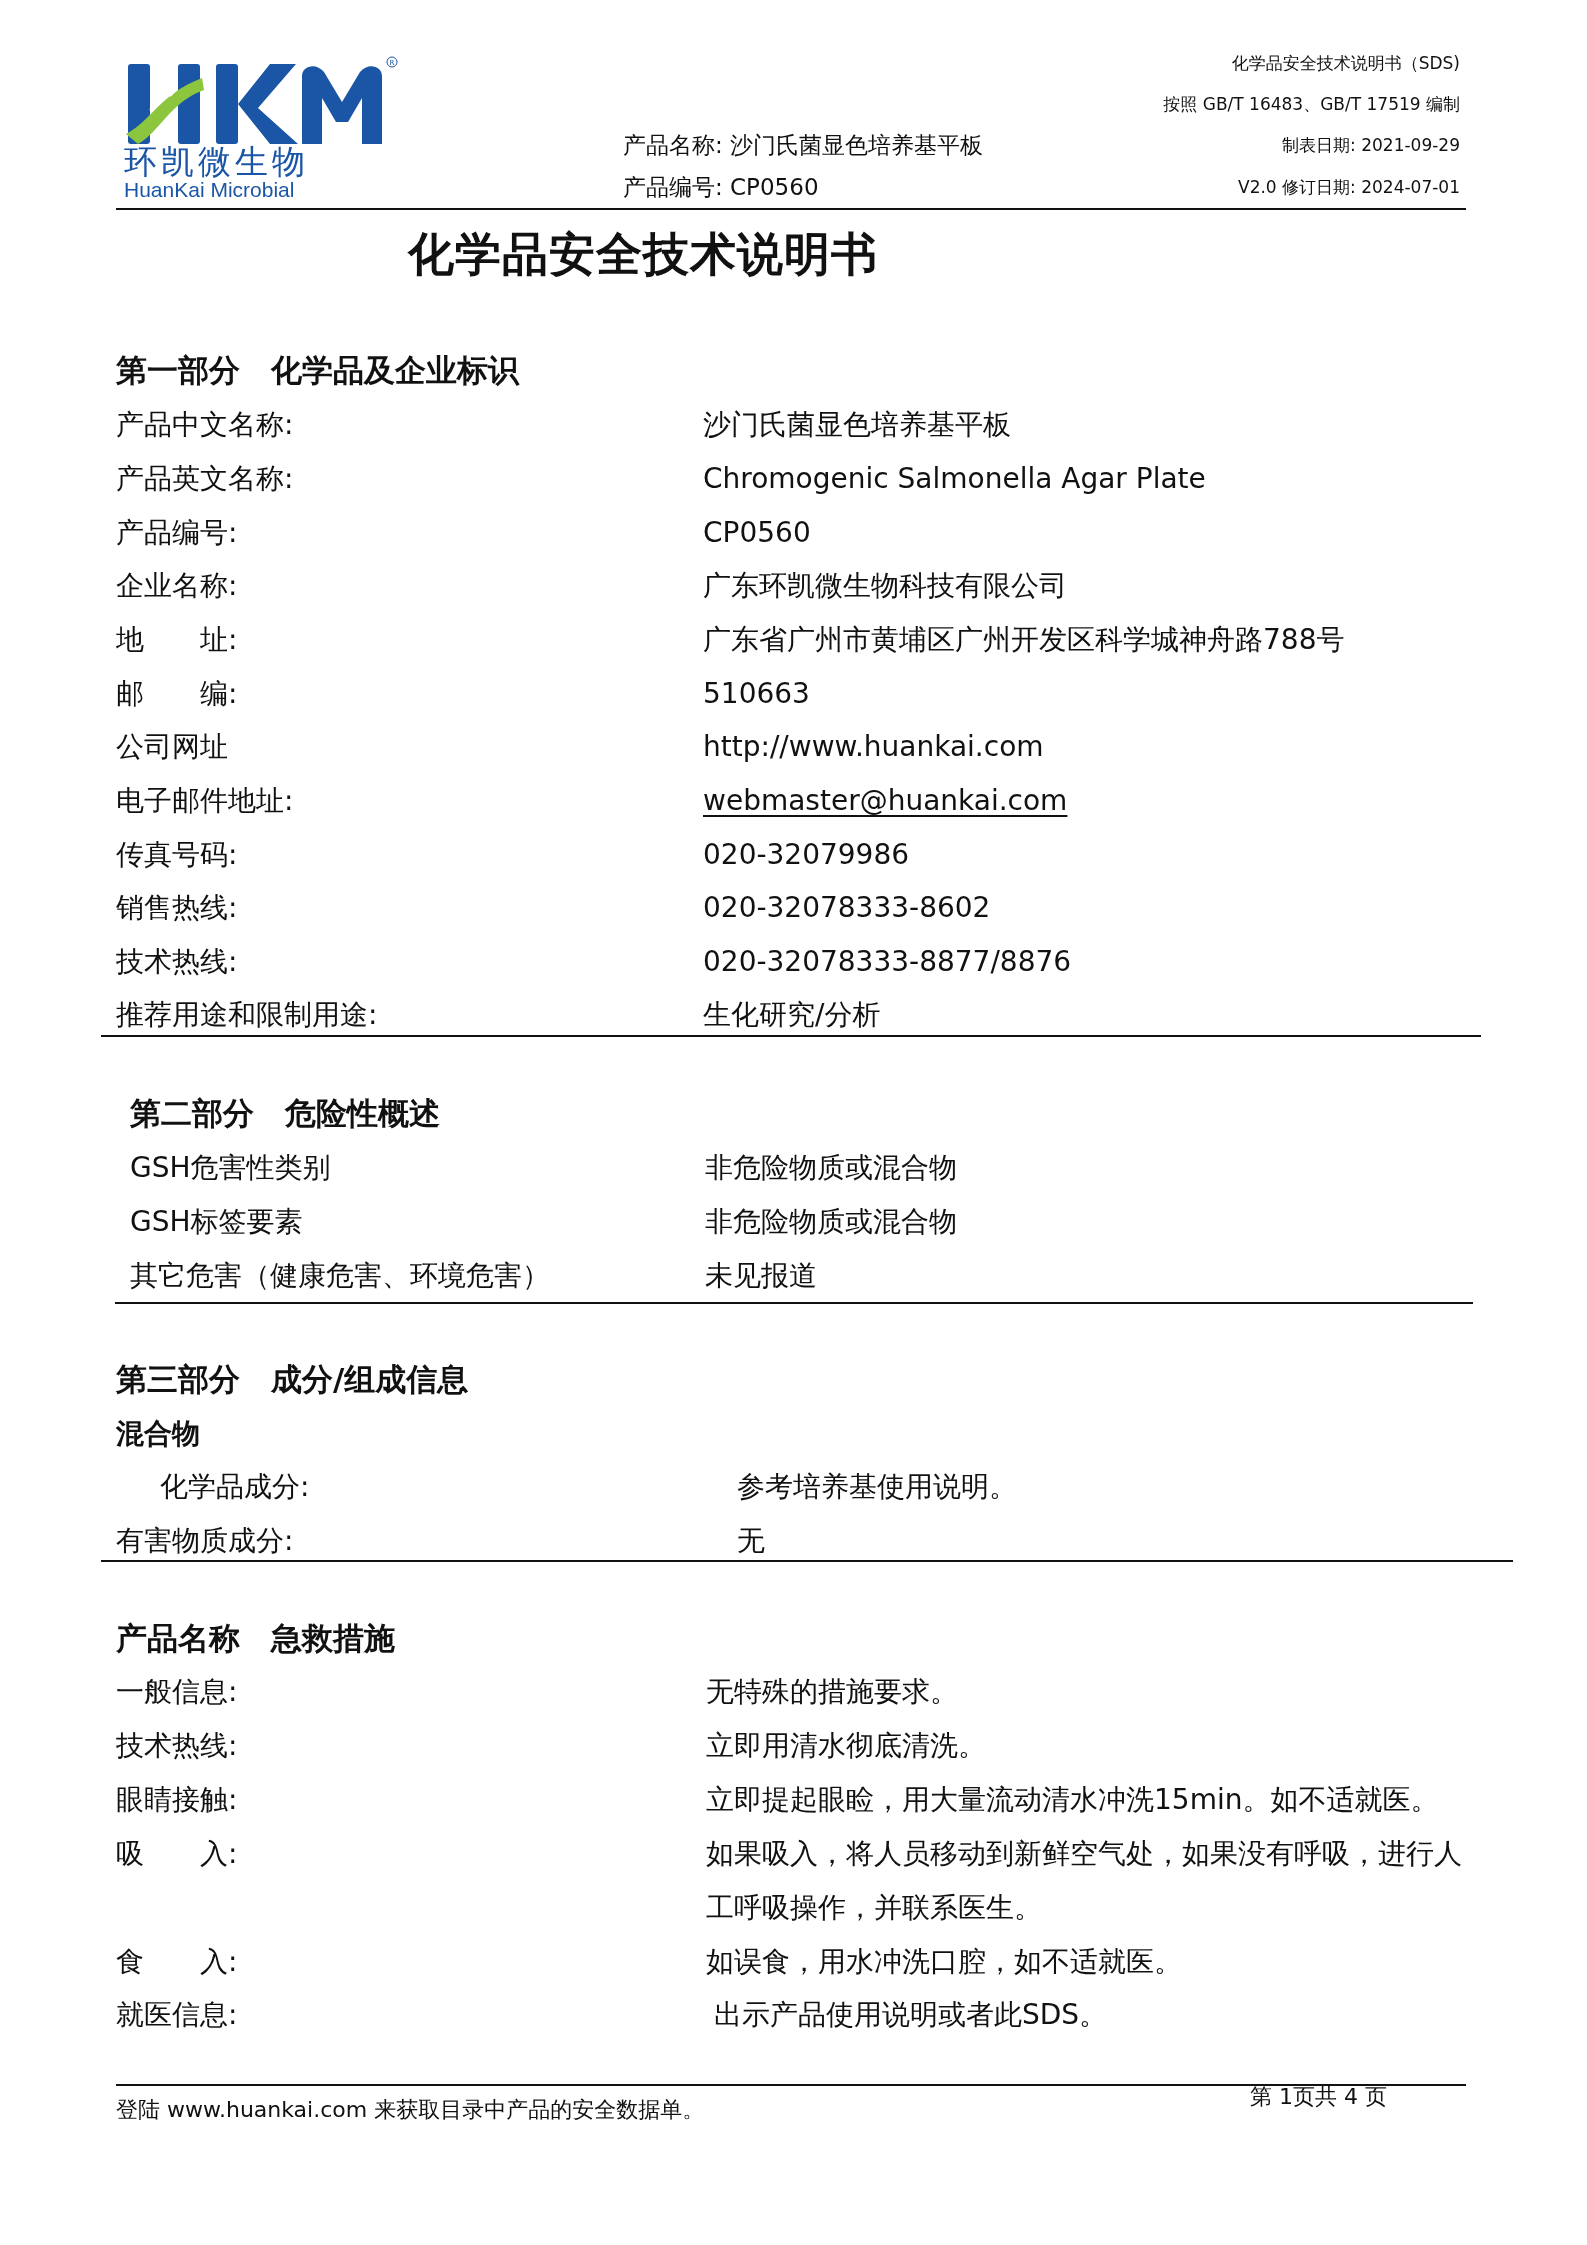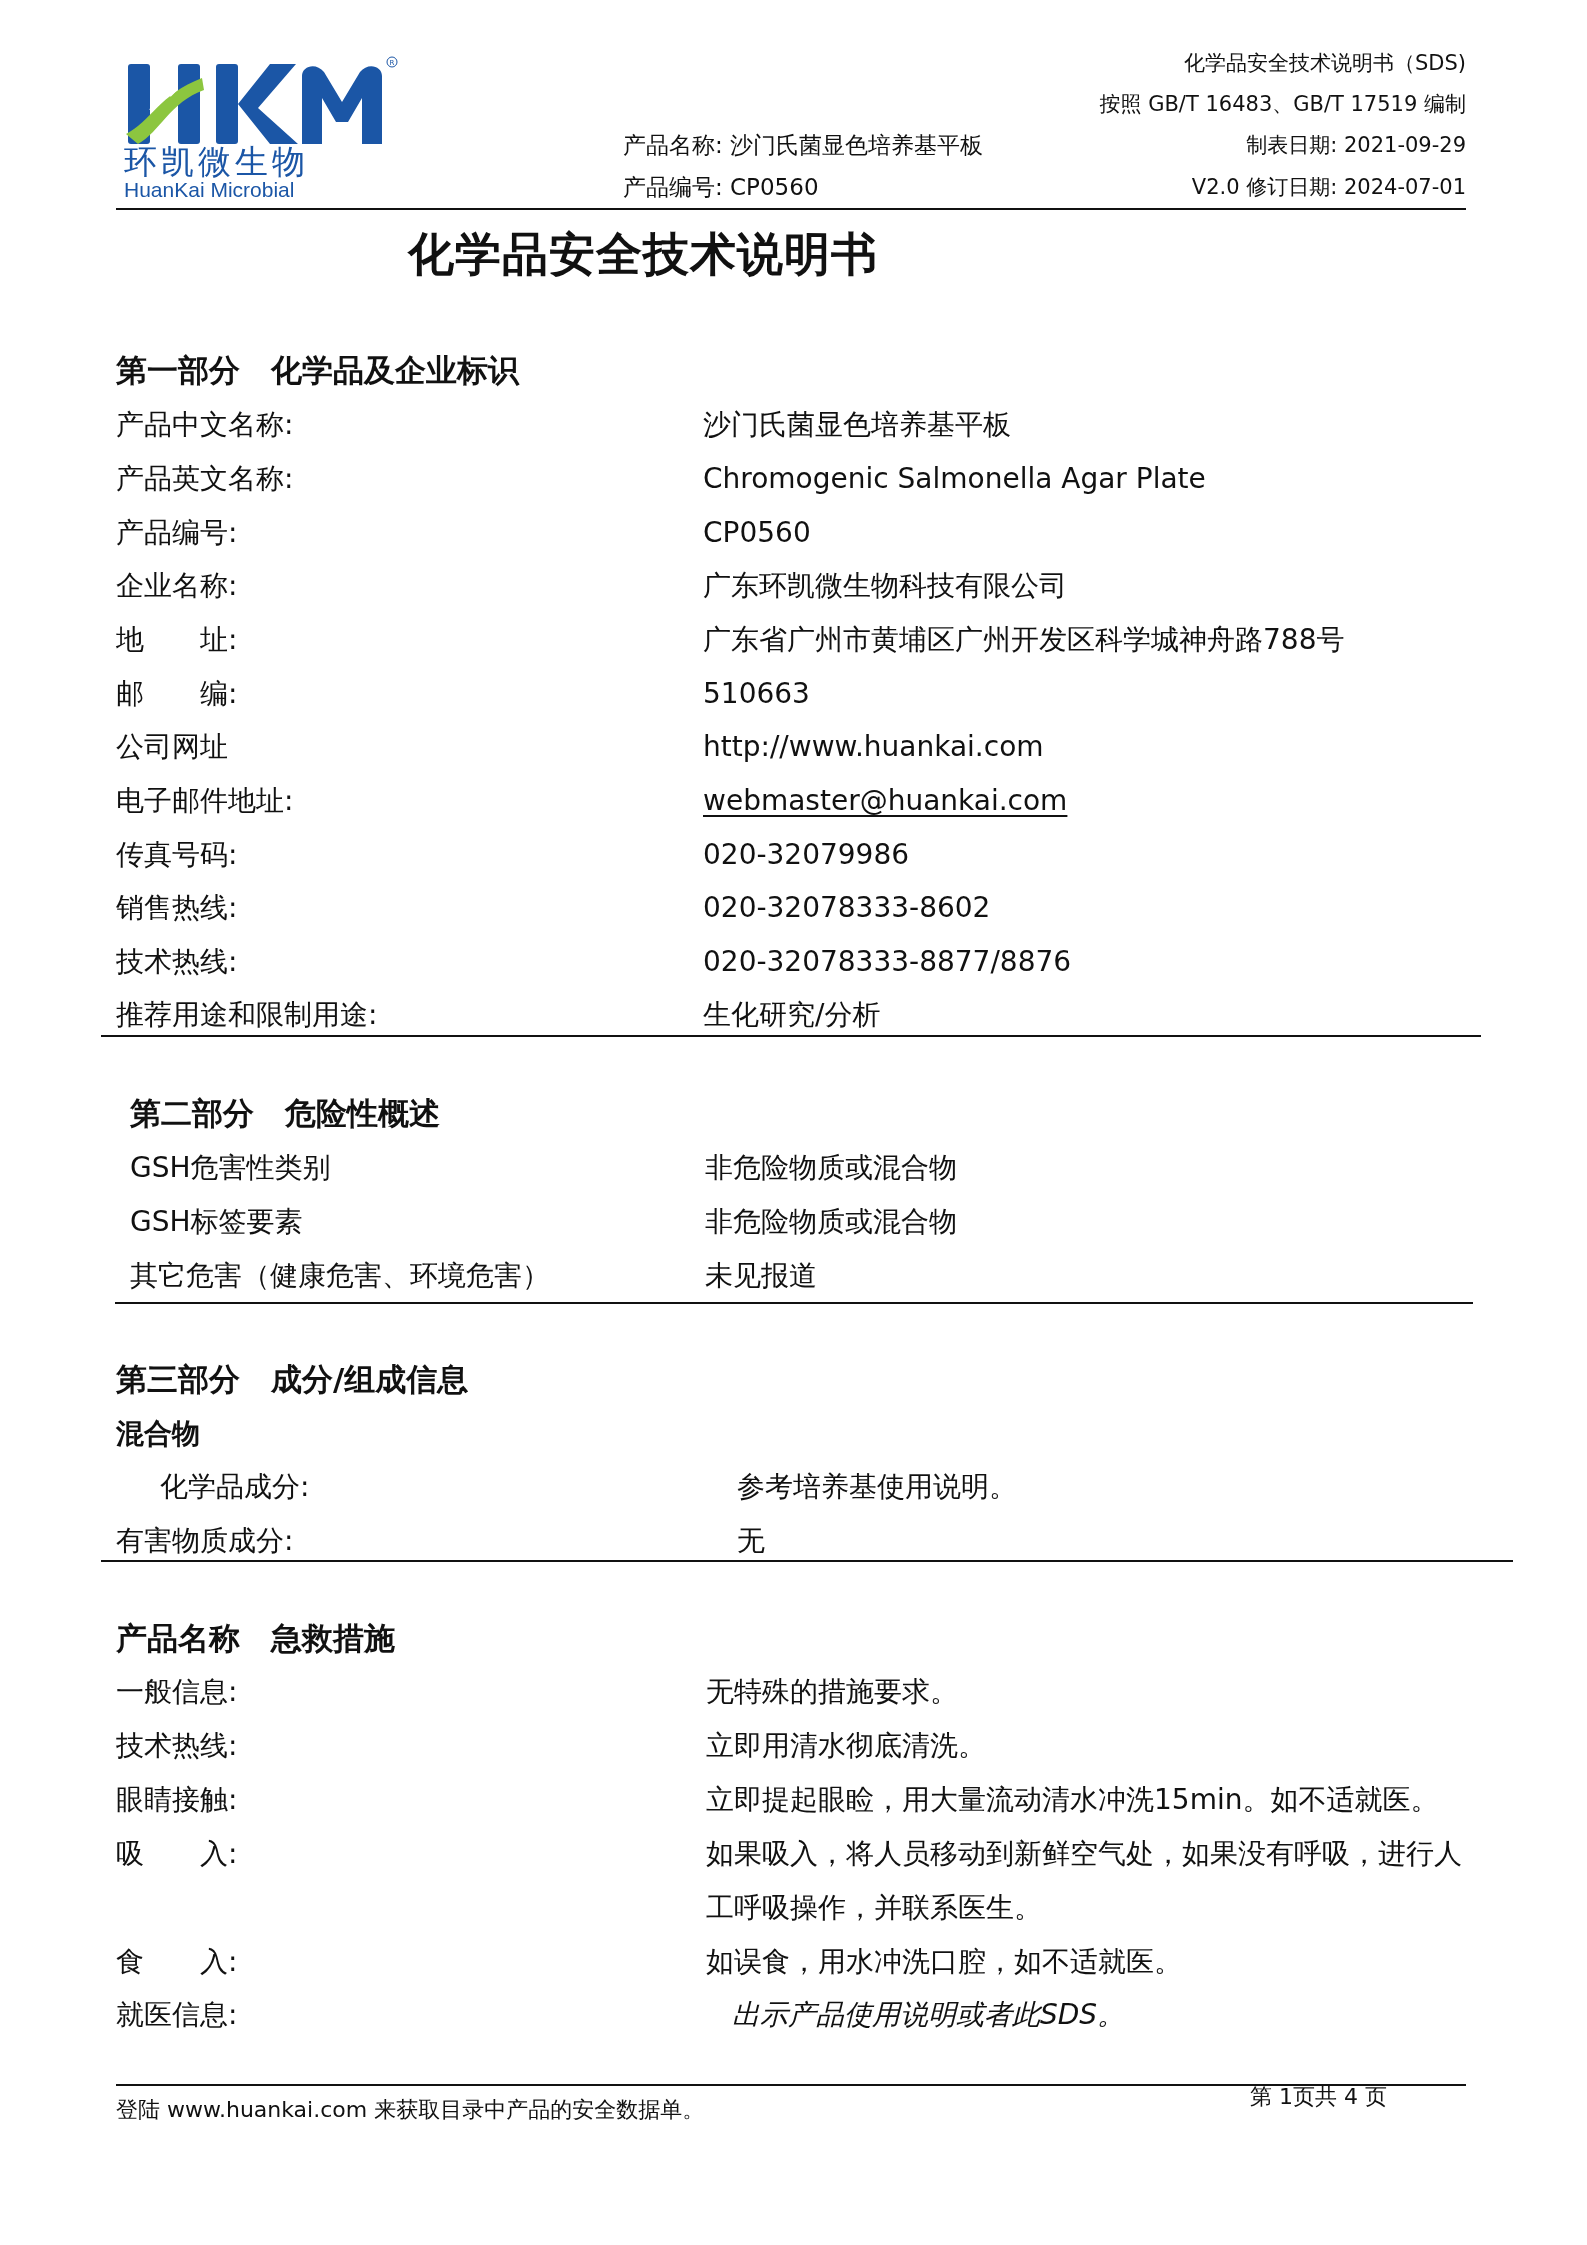--- a/index.html
+++ b/index.html
@@ -1,20 +1,20 @@
 <!DOCTYPE html>
 <html><head>
 <meta charset="utf-8">
 <style>
   html, body { margin: 0; padding: 0; background: #ffffff; }
   body { width: 1587px; height: 2245px; position: relative; overflow: hidden;
          font-family: "DejaVu Sans", "Liberation Sans", sans-serif; color: #111; }
   .abs { position: absolute; white-space: nowrap; }
   .logo { position: absolute; left: 120px; top: 52px; width: 280px; height: 150px; }
-  .hdr-r { position: absolute; right: 121px; font-size: 21px; line-height: 30px; text-align: right; white-space: nowrap; }
+  .hdr-r { position: absolute; right: 127px; font-size: 17px; line-height: 30px; text-align: right; white-space: nowrap; }
   .hdr-l { position: absolute; left: 623px; font-size: 23px; line-height: 30px; white-space: nowrap; }
   .rule { position: absolute; height: 2px; background: #111; }
   .title { position: absolute; left: 0; width: 1286px; top: 224px; text-align: center;
            font-size: 46px; font-weight: bold; line-height: 60px; letter-spacing: 1px; }
   .sec-h { position: absolute; font-size: 31px; font-weight: bold; line-height: 40px; white-space: nowrap; }
   .sub-h { position: absolute; font-size: 28px; font-weight: bold; line-height: 36px; white-space: nowrap; }
   .row-l, .row-v { position: absolute; font-size: 28px; line-height: 36px; white-space: nowrap; }
   .email { text-decoration: underline; text-underline-offset: 5px; text-decoration-thickness: 2px; }
   .foot { position: absolute; font-size: 22px; line-height: 30px; white-space: nowrap; }
 </style>
@@ -129,17 +129,17 @@
 <div class="row-v" style="left:706px; top:1782px;">立即提起眼睑，用大量流动清水冲洗15min。如不适就医。</div>
 
 <div class="row-l" style="left:116px; top:1836px;">吸　　入:</div>
 <div class="row-v" style="left:706px; top:1836px;">如果吸入，将人员移动到新鲜空气处，如果没有呼吸，进行人</div>
 <div class="row-v" style="left:706px; top:1890px;">工呼吸操作，并联系医生。</div>
 
 <div class="row-l" style="left:116px; top:1944px;">食　　入:</div>
 <div class="row-v" style="left:706px; top:1944px;">如误食，用水冲洗口腔，如不适就医。</div>
 
 <div class="row-l" style="left:116px; top:1997px;">就医信息:</div>
-<div class="row-v" style="left:732px; top:1997px;font-style:italic;">出示产品使用说明或者此SDS。</div>
+<div class="row-v" style="left:714px; top:1997px;">出示产品使用说明或者此SDS。</div>
 
 <div class="rule" style="left:116px; width:1350px; top:2084px; height:1.5px;"></div>
 <div class="foot" style="left:116px; top:2095px;">登陆 www.huankai.com 来获取目录中产品的安全数据单。</div>
 <div class="foot" style="left:1250px; top:2082px;">第 1页共 4 页</div>
 
 </body></html>

